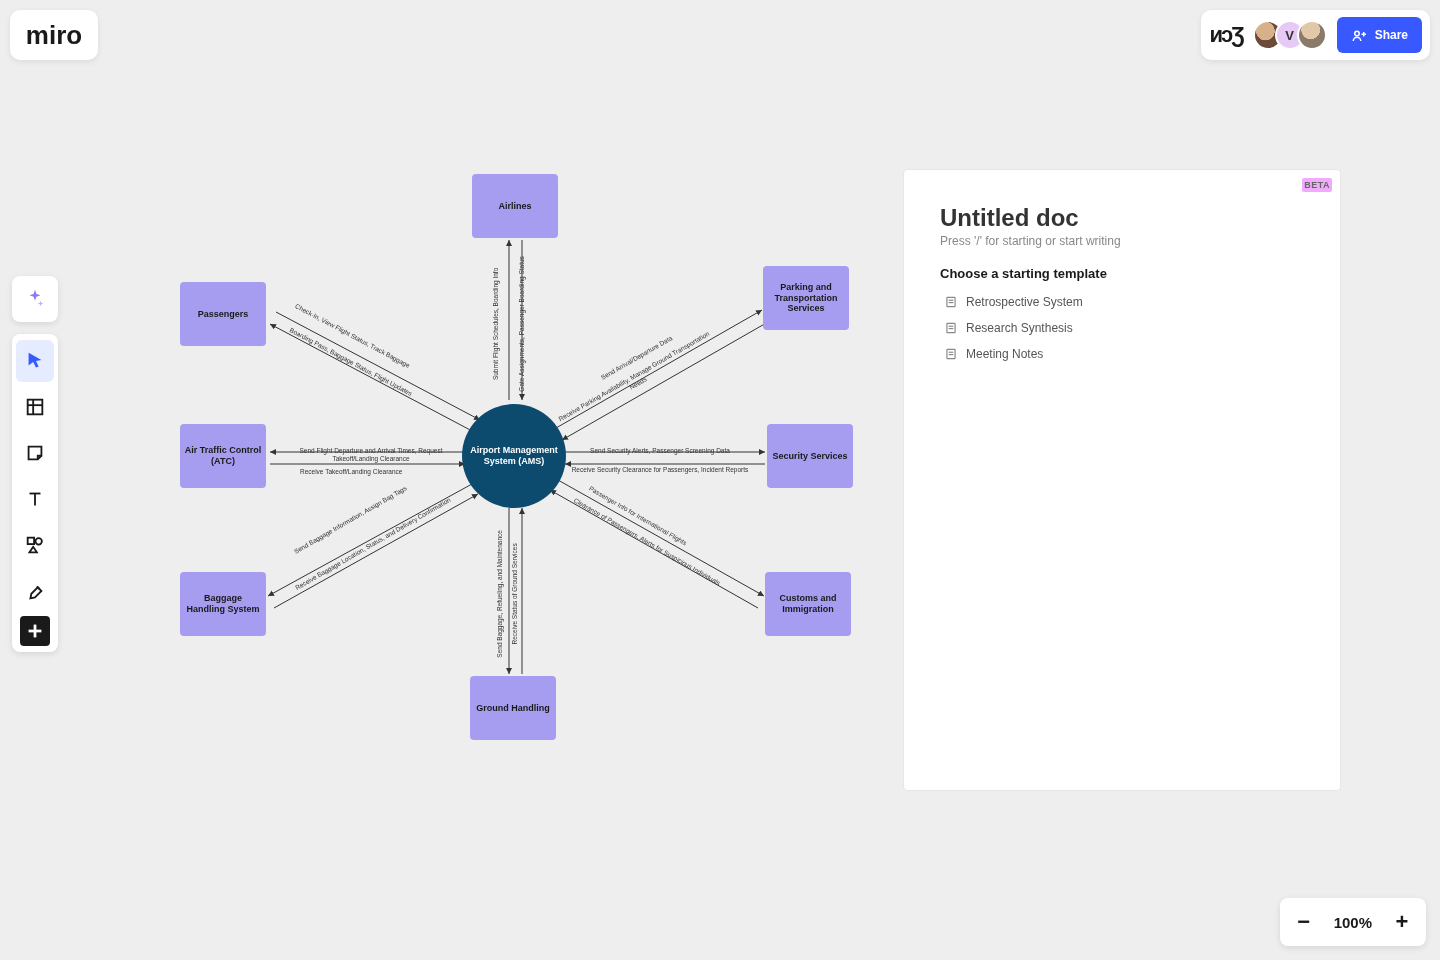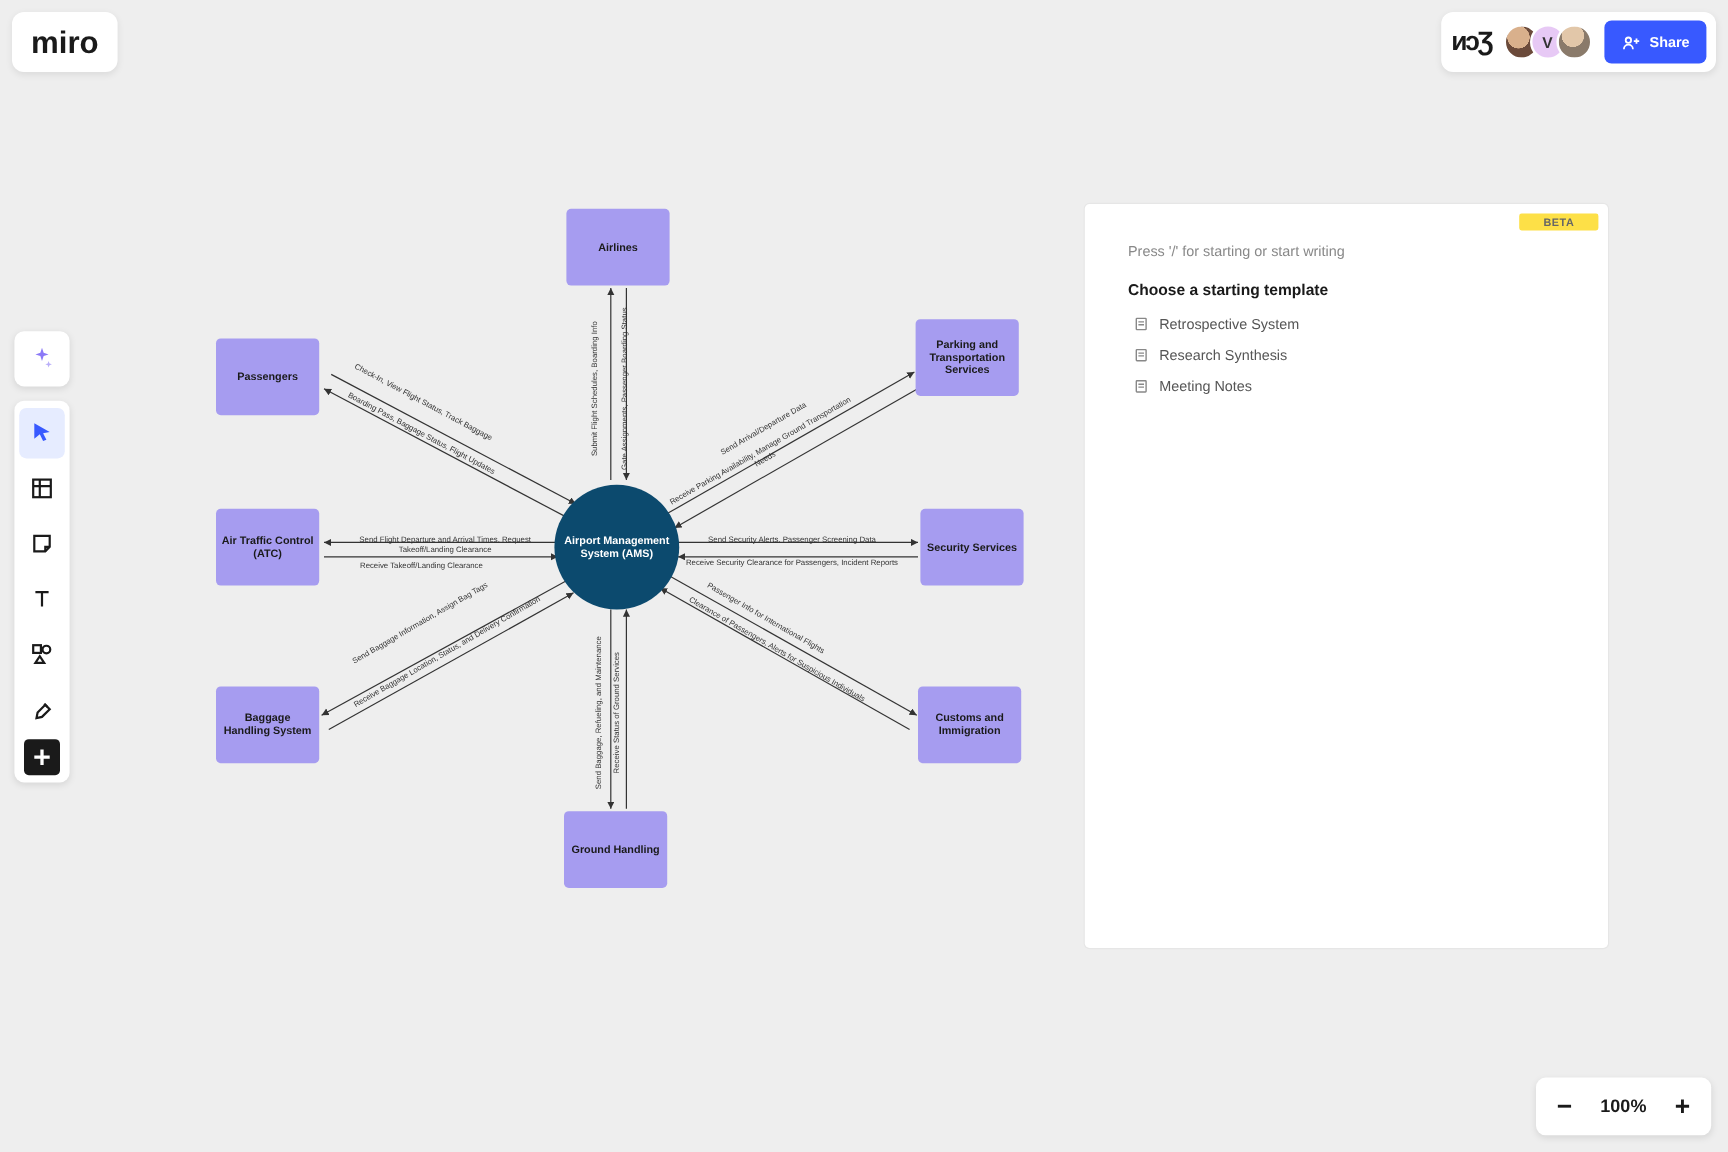--- a/index.html
+++ b/index.html
@@ -87,22 +87,22 @@
     
     .doc-panel {
       position: absolute; left: 904px; top: 170px;
       width: 436px; height: 620px;
       background: #fff; border-radius: 4px;
       padding: 30px 36px;
       box-shadow: 0 0 0 1px rgba(0,0,0,0.03);
     }
     .beta-tag {
       position: absolute; right: 8px; top: 8px;
-      background: #fde047; color: #666; font-size: 9px; font-weight: 700;
-      padding: 2px 20px; border-radius: 2px; letter-spacing: 0.5px;
+      background: #f0abfc; color: #666; font-size: 9px; font-weight: 700;
+      padding: 2px 2px; border-radius: 2px; letter-spacing: 0.5px;
     }
     .doc-title { font-size: 24px; font-weight: 700; color: #333; margin-top: 4px; }
     .doc-hint { font-size: 12px; color: #888; margin-top: 2px; }
     .tmpl-head { font-size: 13px; font-weight: 700; margin-top: 18px; }
     .tmpl-list { margin-top: 8px; }
     .tmpl-item {
       display: flex; align-items: center; gap: 8px;
       padding: 6px 4px; font-size: 12px; color: #555;
     }
     .tmpl-item svg { width: 14px; height: 14px; color: #888; flex-shrink: 0; }
@@ -213,20 +213,21 @@
 </div>
 
 <div class="zoom">
   <div class="zoom-btn">−</div>
   <div class="zoom-lvl">100%</div>
   <div class="zoom-btn">+</div>
 </div>
 
 <div class="doc-panel">
   <div class="beta-tag">BETA</div>
+  <div class="doc-title">Untitled doc</div>
   <div class="doc-hint">Press '/' for starting or start writing</div>
   <div class="tmpl-head">Choose a starting template</div>
   <div class="tmpl-list">
     <div class="tmpl-item">
         <svg viewBox="0 0 24 24" fill="none" stroke="currentColor" stroke-width="2">
           <rect x="5" y="4" width="14" height="16" rx="1"></rect>
           <line x1="8" y1="9" x2="16" y2="9"></line>
           <line x1="8" y1="13" x2="16" y2="13"></line>
         </svg>
         <span>Retrospective System</span>

